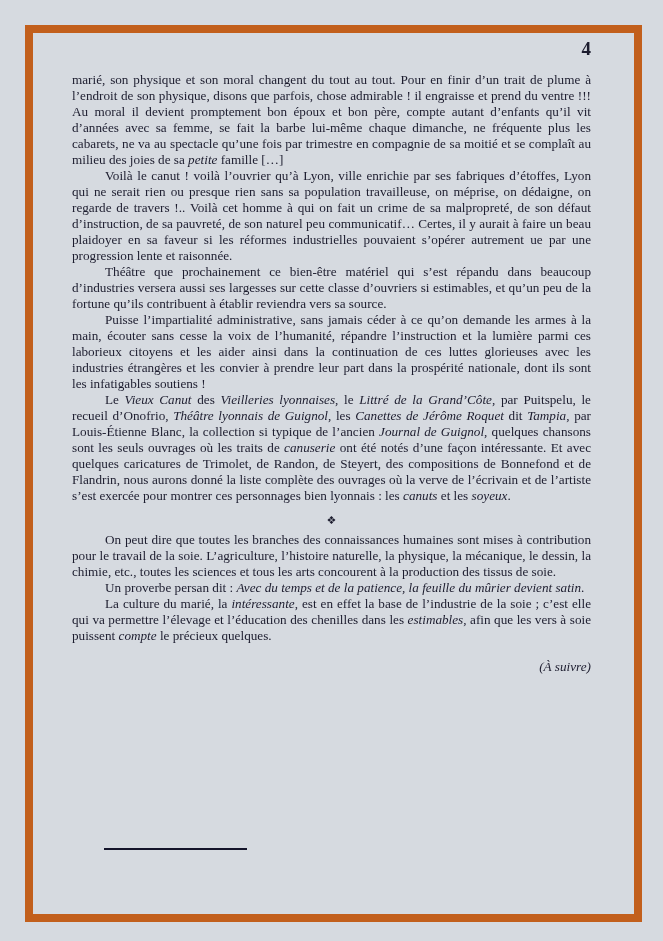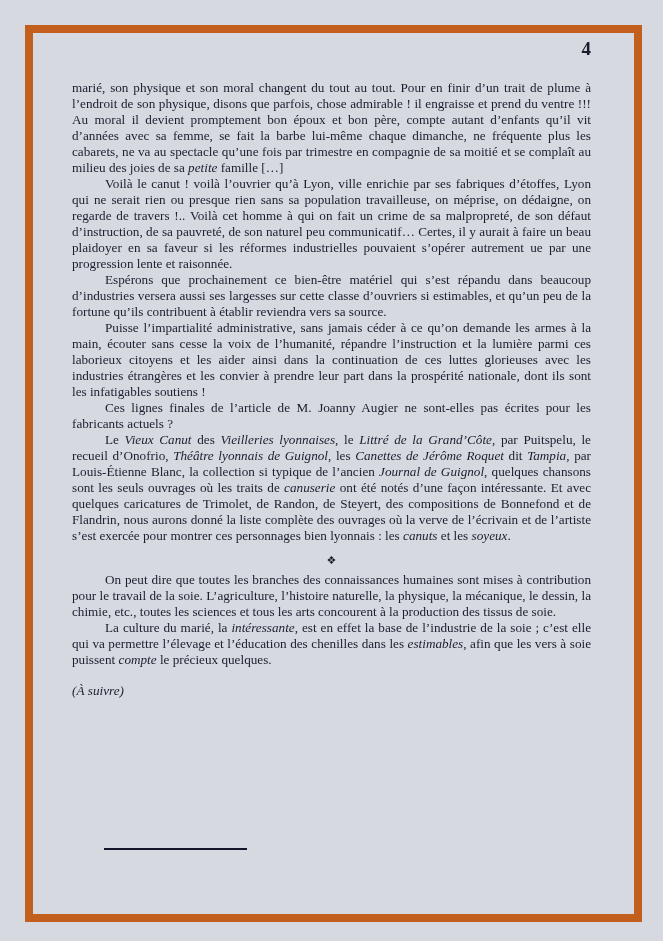--- a/index.html
+++ b/index.html
@@ -28,21 +28,21 @@
   .page-number {
     position: absolute;
     top: 5px;
     right: 43px;
     font-size: 19px;
     font-weight: bold;
     color: #1c1c2e;
   }
   .body-text {
     position: absolute;
-    top: 47px;
+    top: 39px;
     left: 39px;
     width: 519px;
     font-size: 13.2px;
     line-height: 16px;
     text-align: justify;
   }
   .body-text p.para {
     margin: 0;
     padding: 0;
   }
@@ -50,21 +50,21 @@
     text-indent: 33px;
   }
   .divider {
     text-align: center;
     font-size: 11px;
     margin: 9px 0 3px 0;
     font-family: "DejaVu Sans", sans-serif;
     color: #1c1c2e;
   }
   .continuation {
-    text-align: left;
+    text-align: right;
     font-style: italic;
     margin-top: 15px;
     font-size: 13.2px;
   }
   .footnote-rule {
     position: absolute;
     left: 71px;
     top: 815px;
     width: 143px;
     height: 2px;
@@ -77,30 +77,30 @@
 </head>
 <body>
 
 <div class="frame">
   <div class="page-number">4</div>
 
   <div class="body-text">
     <div id="paras-before">
         <p class="para"><span>marié, son physique et son moral changent du tout au tout. Pour en finir d’un trait de plume à l’endroit de son physique, disons que parfois, chose admirable ! il engraisse et prend du ventre !!! Au moral il devient promptement bon époux et bon père, compte autant d’enfants qu’il vit d’années avec sa femme, se fait la barbe lui-même chaque dimanche, ne fréquente plus les cabarets, ne va au spectacle qu’une fois par trimestre en compagnie de sa moitié et se complaît au milieu des joies de sa </span><em>petite</em><span> famille […]</span></p>
         <p class="para indent"><span>Voilà le canut ! voilà l’ouvrier qu’à Lyon, ville enrichie par ses fabriques d’étoffes, Lyon qui ne serait rien ou presque rien sans sa population travailleuse, on méprise, on dédaigne, on regarde de travers !.. Voilà cet homme à qui on fait un crime de sa malpropreté, de son défaut d’instruction, de sa pauvreté, de son naturel peu communicatif… Certes, il y aurait à faire un beau plaidoyer en sa faveur si les réformes industrielles pouvaient s’opérer autrement ue par une progression lente et raisonnée.</span></p>
-        <p class="para indent"><span>Espérons que prochainement ce bien-être matériel qui s’est répandu dans beaucoup d’industries versera aussi ses largesses sur cette classe d’ouvriers si estimables, et qu’un peu de la fortune qu’ils contribuent à établir reviendra vers sa source.</span></p>
+        <p class="para indent"><span>Théâtre que prochainement ce bien-être matériel qui s’est répandu dans beaucoup d’industries versera aussi ses largesses sur cette classe d’ouvriers si estimables, et qu’un peu de la fortune qu’ils contribuent à établir reviendra vers sa source.</span></p>
         <p class="para indent"><span>Puisse l’impartialité administrative, sans jamais céder à ce qu’on demande les armes à la main, écouter sans cesse la voix de l’humanité, répandre l’instruction et la lumière parmi ces laborieux citoyens et les aider ainsi dans la continuation de ces luttes glorieuses avec les industries étrangères et les convier à prendre leur part dans la prospérité nationale, dont ils sont les infatigables soutiens !</span></p>
-        <p class="para indent"><span>Ces lignes finales de l’article de M. Joanny Augier ne sont-elles pas écrites pour les fabricants actuels ?</span></p>
         <p class="para indent"><span>Le </span><em>Vieux Canut</em><span> des </span><em>Vieilleries lyonnaises</em><span>, le </span><em>Littré de la Grand’Côte</em><span>, par Puitspelu, le recueil d’Onofrio, </span><em>Théâtre lyonnais de Guignol</em><span>, les </span><em>Canettes de Jérôme Roquet</em><span> dit </span><em>Tampia</em><span>, par Louis-Étienne Blanc, la collection si typique de l’ancien </span><em>Journal de Guignol</em><span>, quelques chansons sont les seuls ouvrages où les traits de </span><em>canuserie</em><span> ont été notés d’une façon intéressante. Et avec quelques caricatures de Trimolet, de Randon, de Steyert, des compositions de Bonnefond et de Flandrin, nous aurons donné la liste complète des ouvrages où la verve de l’écrivain et de l’artiste s’est exercée pour montrer ces personnages bien lyonnais : les </span><em>canuts</em><span> et les </span><em>soyeux</em><span>.</span></p>
       </div>
 
     <div class="divider">❖</div>
 
     <div id="paras-after">
         <p class="para indent"><span>On peut dire que toutes les branches des connaissances humaines sont mises à contribution pour le travail de la soie. L’agriculture, l’histoire naturelle, la physique, la mécanique, le dessin, la chimie, etc., toutes les sciences et tous les arts concourent à la production des tissus de soie.</span></p>
+        <p class="para indent"><span>Un proverbe persan dit : </span><em>Avec du temps et de la patience, la feuille du mûrier devient satin</em><span>.</span></p>
         <p class="para indent"><span>La culture du marié, la </span><em>intéressante</em><span>, est en effet la base de l’industrie de la soie ; c’est elle qui va permettre l’élevage et l’éducation des chenilles dans les </span><em>estimables</em><span>, afin que les vers à soie puissent </span><em>compte</em><span> le précieux quelques.</span></p>
       </div>
 
     <div class="continuation">(À suivre)</div>
   </div>
 
   <div class="footnote-rule"></div>
 </div>
 
 </body></html>

